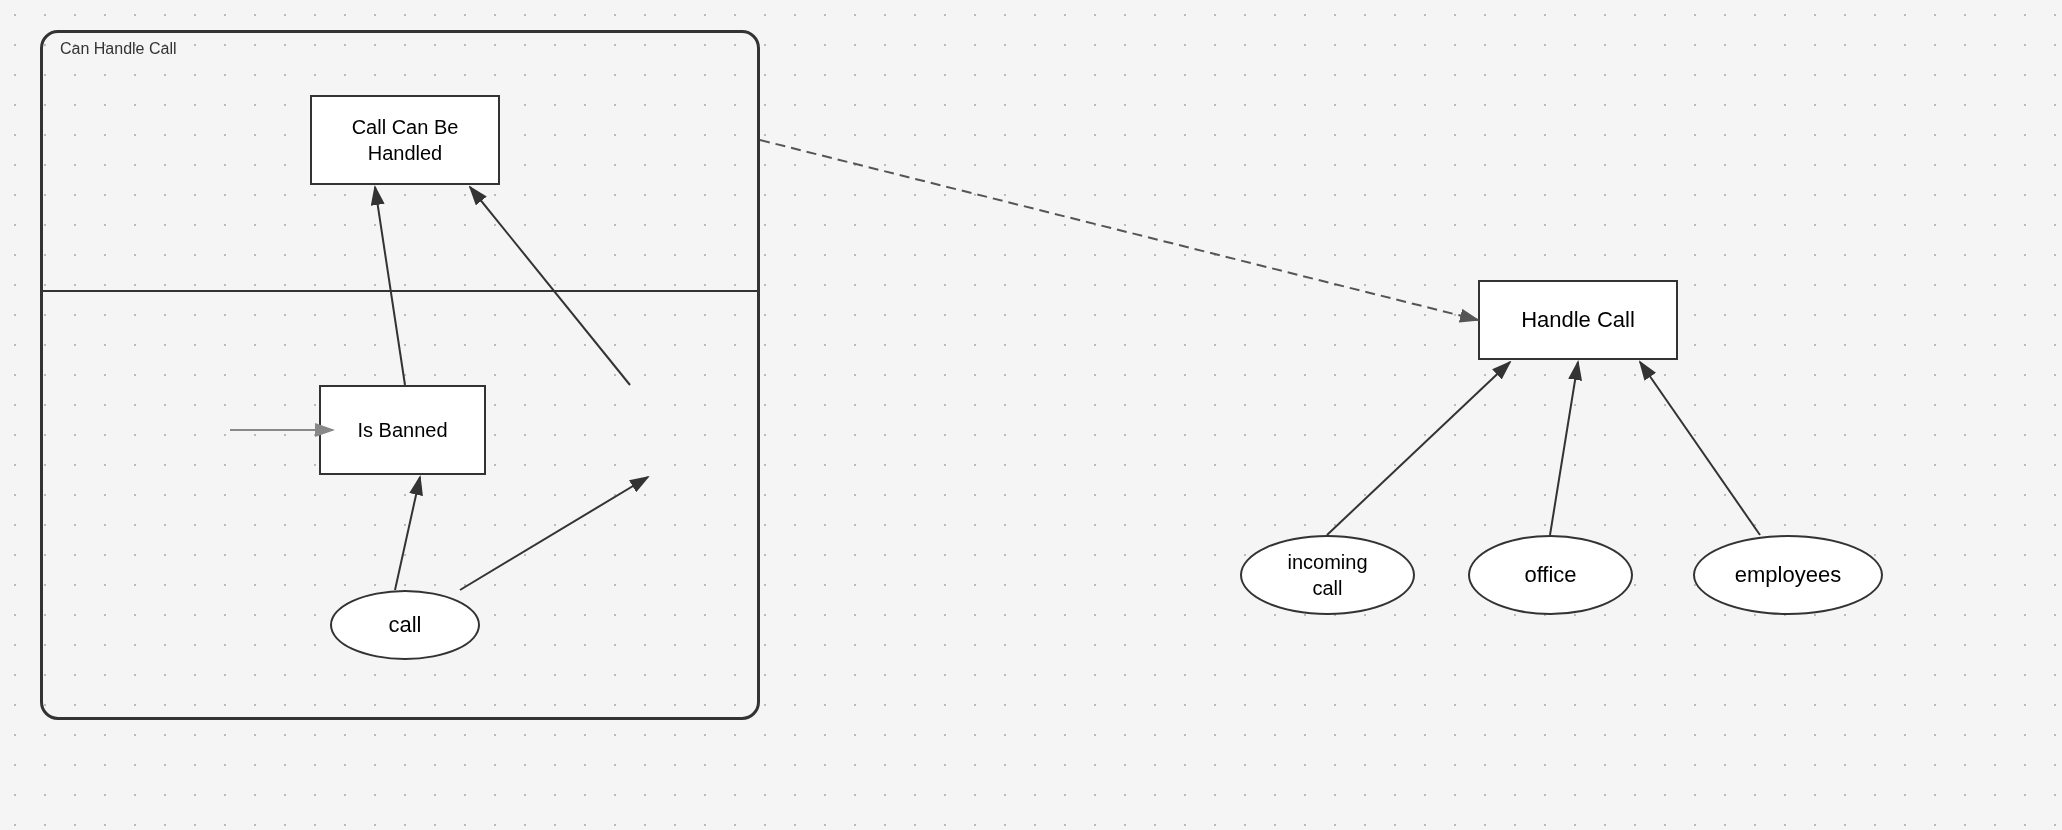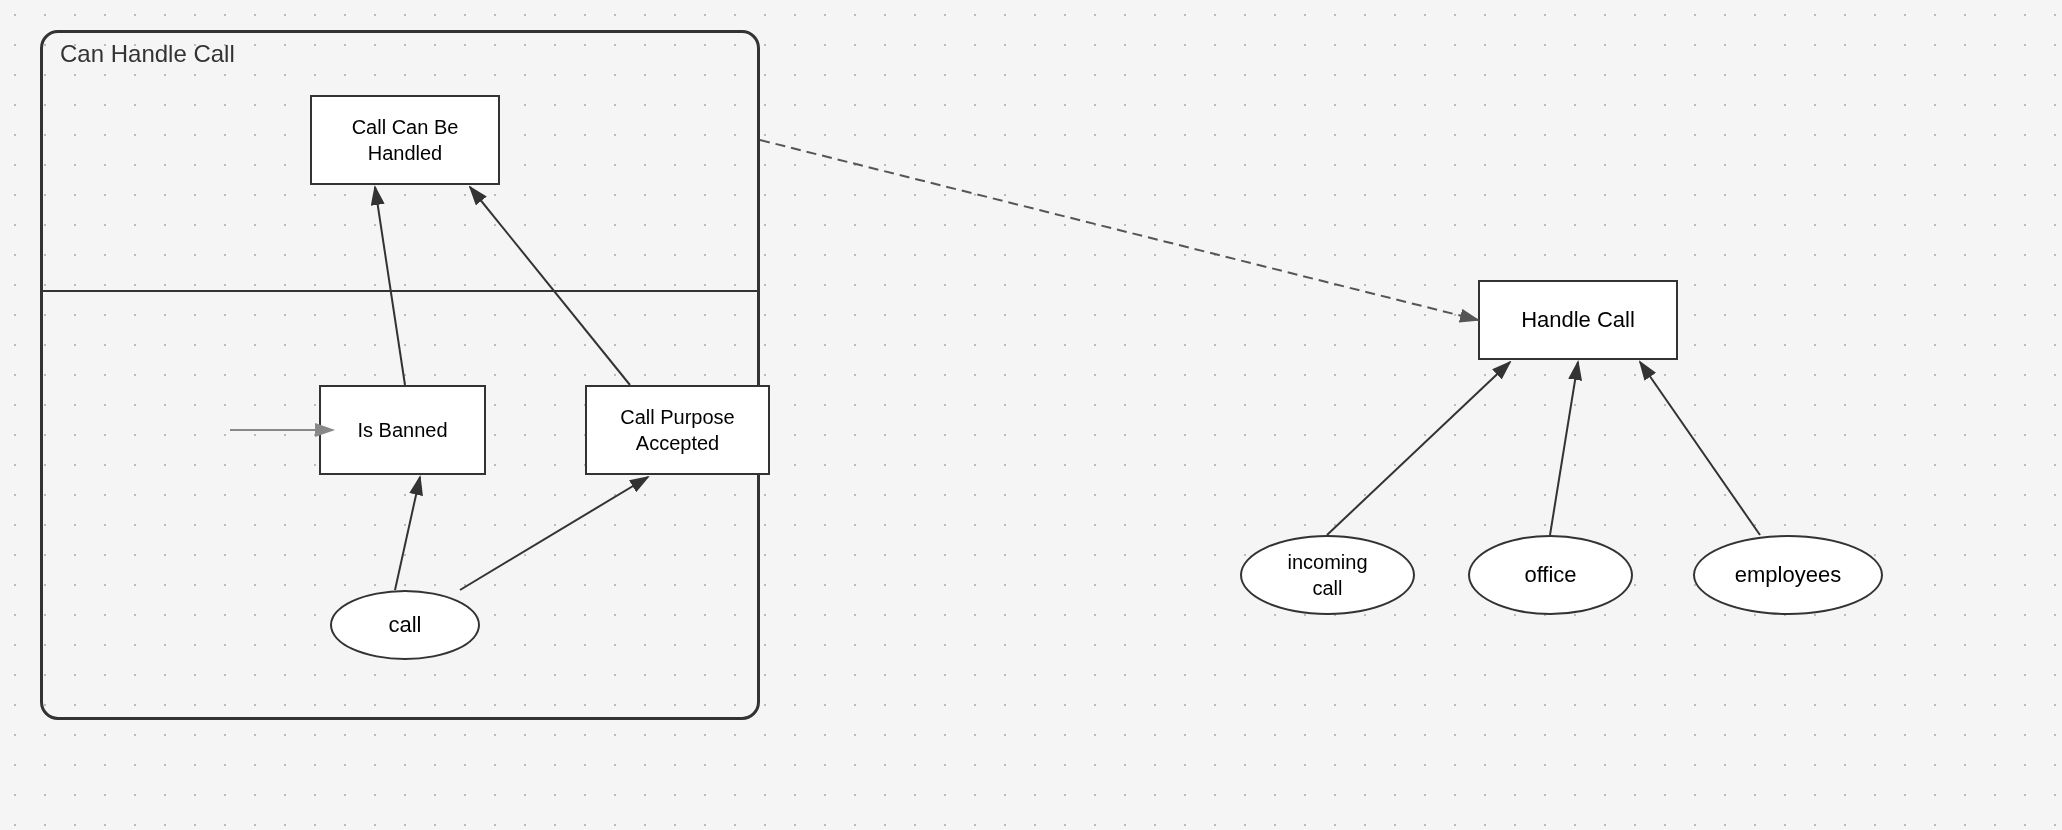--- a/index.html
+++ b/index.html
@@ -54,21 +54,21 @@
       padding: 10px;
     }
     .container-box {
       position: absolute;
       border: 3px solid #333;
       border-radius: 18px;
       background: transparent;
     }
     .container-label {
       position: absolute;
-      font-size: 24px;
+      font-size: 16px;
       color: #333;
     }
     .divider-line {
       position: absolute;
       border-top: 2px solid #333;
     }
   </style>
 </head>
 <body>
 
@@ -83,24 +83,20 @@
   <div class="node-rect" style="left:310px; top:95px; width:190px; height:90px; font-size:20px;">
     <span style="white-space:pre-line;">Call Can Be
 Handled</span>
   </div>
 
   <div class="node-rect" style="left:319px; top:385px; width:167px; height:90px; font-size:20px;">
     <span>Is Banned</span>
   </div>
 
 
-  <div class="node-rect" style="left:585px; top:385px; width:185px; height:90px; font-size:20px;">
-    <span style="white-space:pre-line;">Call Purpose
-Accepted</span>
-  </div>
 
   <div class="node-ellipse" style="left:330px; top:590px; width:150px; height:70px; font-size:22px;">
     <span>call</span>
   </div>
 
   <div class="node-rect" style="left:1478px; top:280px; width:200px; height:80px; font-size:22px;">
     <span>Handle Call</span>
   </div>
 
   <div class="node-ellipse" style="left:1240px; top:535px; width:175px; height:80px; font-size:20px;">

